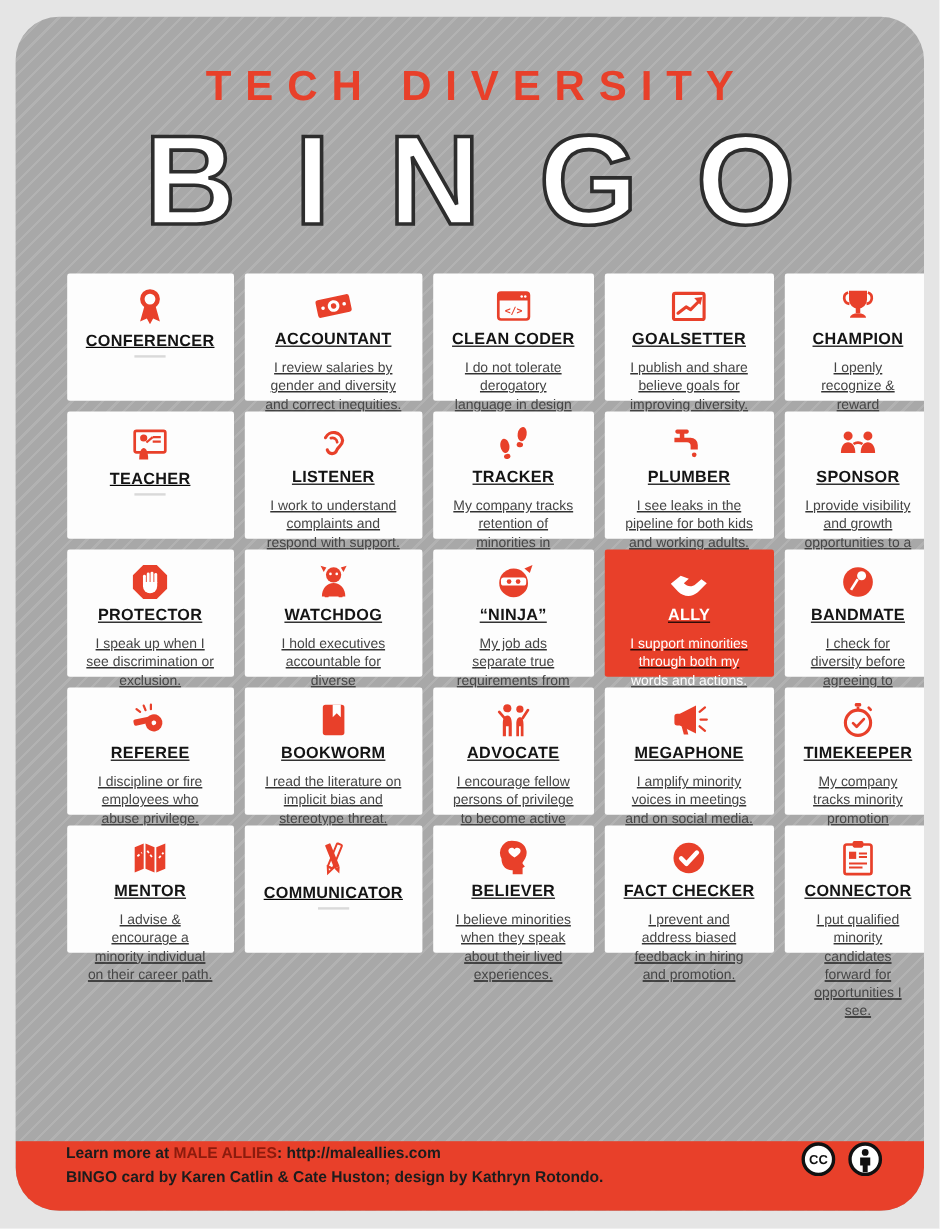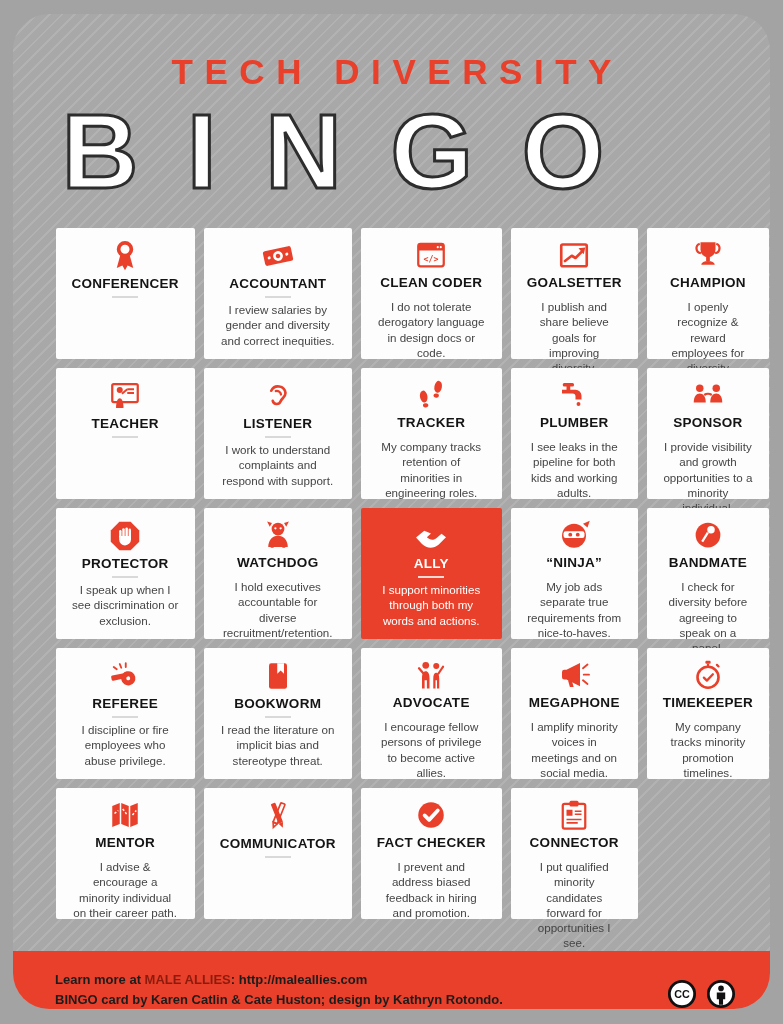--- a/index.html
+++ b/index.html
@@ -1,61 +1,61 @@
 <!DOCTYPE html>
 <html><head>
 <meta charset="utf-8">
 <style>
   html,body { margin:0; padding:0; background:#ffffff; }
   .page {
-    position:relative; width:783px; height:1024px; background:#a3a3a3; overflow:hidden;
+    position:relative; width:783px; height:1024px; background:#e5e5e5; overflow:hidden;
     font-family:"Liberation Sans", sans-serif;
   }
   .card {
     position:absolute; left:13px; top:14px; width:757px; height:995px;
     border-radius:36px; overflow:hidden;
     background:repeating-linear-gradient(135deg,#a8a8a8 0px,#a8a8a8 7px,#b2b2b2 7px,#b2b2b2 9px);
   }
   .kicker {
     margin-top:38px; text-align:center; color:#e8402a;
     font-size:35px; font-weight:bold; letter-spacing:0.33em; text-indent:0.33em;
   }
   .bingo-title {
-    margin-top:6px; color:#ffffff; line-height:1;
+    margin-top:6px; text-align:center; color:#ffffff; line-height:1;
     font-size:106px; font-weight:800; letter-spacing:0.46em; text-indent:0.46em;
     -webkit-text-stroke:3px #2d2d2d;
     text-shadow:0 0 1px #2d2d2d;
   }
   .grid {
     width:672px; margin:24px auto 0; display:grid;
     grid-template-columns:repeat(5,1fr); gap:9px;
   }
   .cell {
-    background:#fdfdfd; height:131px; border-radius:2px; box-sizing:border-box;
-    display:flex; flex-direction:column; align-items:center; padding:9px 16px 0;
+    background:#fdfdfd; height:106px; border-radius:2px; box-sizing:border-box;
+    display:flex; flex-direction:column; align-items:center; padding:9px 16px 0;text-decoration:underline;
   }
   .cell-icon { height:37px; display:flex; align-items:center; justify-content:center; color:#e8402a; }
   .cell-icon svg { width:36px; height:36px; fill:currentColor; }
   .cell-title {
     margin-top:2px; font-size:13.5px; font-weight:800; color:#141414;
     letter-spacing:0.02em; white-space:nowrap;
   }
   .divider { width:26px; height:2px; background:#d9d9d9; margin:5px 0 4px; }
   .cell-desc {
     font-size:11.6px; line-height:1.32; color:#454545; text-align:center;
     max-width:119px; overflow-wrap:break-word;
   }
   .cell.highlighted { background:#e8402a; }
   .cell.highlighted .cell-icon { color:#ffffff; }
   .cell.highlighted .cell-title { color:#ffffff; }
   .cell.highlighted .divider { background:rgba(255,255,255,0.8); }
   .cell.highlighted .cell-desc { color:#ffffff; }
   .footer {
     position:absolute; left:0; right:0; bottom:0; height:58px; background:#e8402a;
-    display:flex; align-items:flex-end; justify-content:space-between;
+    display:flex; align-items:flex-start; justify-content:space-between;
     padding:0 34px 0 42px; box-sizing:border-box;
   }
   .footer-lines { font-size:13px; font-weight:bold; color:#1c1c1c; line-height:1.5; }
   .brand { color:#8c1b0d; }
   .url { color:#1c1c1c; text-decoration:none; cursor:pointer; }
   .cc-icons { display:flex; gap:9px; align-items:center; }
   .cc-icons svg { width:30px; height:30px; }
   .hidden-defs { position:absolute; width:0; height:0; overflow:hidden; }
 </style>
 </head>
@@ -345,43 +345,43 @@
         <div class="cell">
     <span class="cell-icon">
       <svg>
               <use href="#dog-icon" xlink:href="#dog-icon"></use>
             </svg>
     </span>
     <div class="cell-title">WATCHDOG</div>
     <div class="divider"></div>
     <div class="cell-desc">I hold executives accountable for diverse recruitment/retention.</div>
   </div>
+        <div class="cell">
+    <span class="cell-icon">
+      <svg>
+              <use href="#ninja-icon" xlink:href="#ninja-icon"></use>
+            </svg>
+    </span>
+    <div class="cell-title">“NINJA”</div>
+    <div class="divider"></div>
+    <div class="cell-desc">My job ads separate true requirements from nice-to-haves.</div>
+  </div>
         <div class="cell highlighted">
     <span class="cell-icon">
       <svg>
               <use href="#handshake-icon" xlink:href="#handshake-icon"></use>
             </svg>
     </span>
     <div class="cell-title">ALLY</div>
     <div class="divider"></div>
     <div class="cell-desc">I support minorities through both my words and actions.</div>
   </div>
         <div class="cell">
     <span class="cell-icon">
       <svg>
-              <use href="#ninja-icon" xlink:href="#ninja-icon"></use>
-            </svg>
-    </span>
-    <div class="cell-title">“NINJA”</div>
-    <div class="divider"></div>
-    <div class="cell-desc">My job ads separate true requirements from nice-to-haves.</div>
-  </div>
-        <div class="cell">
-    <span class="cell-icon">
-      <svg>
               <use href="#microphone-icon" xlink:href="#microphone-icon"></use>
             </svg>
     </span>
     <div class="cell-title">BANDMATE</div>
     <div class="divider"></div>
     <div class="cell-desc">I check for diversity before agreeing to speak on a panel.</div>
   </div>
         <div class="cell">
     <span class="cell-icon">
       <svg>
@@ -443,20 +443,30 @@
     <div class="cell-desc">I advise &amp; encourage a minority individual on their career path.</div>
   </div>
         <div class="cell">
     <span class="cell-icon">
       <svg>
               <use href="#pencils-icon" xlink:href="#pencils-icon"></use>
             </svg>
     </span>
     <div class="cell-title">COMMUNICATOR</div>
     <div class="divider"></div>
+  </div>
+        <div class="cell">
+    <span class="cell-icon">
+      <svg>
+              <use href="#head-heart-icon" xlink:href="#head-heart-icon"></use>
+            </svg>
+    </span>
+    <div class="cell-title">BELIEVER</div>
+    <div class="divider"></div>
+    <div class="cell-desc">I believe minorities when they speak about their lived experiences.</div>
   </div>
         <div class="cell">
     <span class="cell-icon">
       <svg>
               <use href="#check-circle-icon" xlink:href="#check-circle-icon"></use>
             </svg>
     </span>
     <div class="cell-title">FACT CHECKER</div>
     <div class="divider"></div>
     <div class="cell-desc">I prevent and address biased feedback in hiring and promotion.</div>

